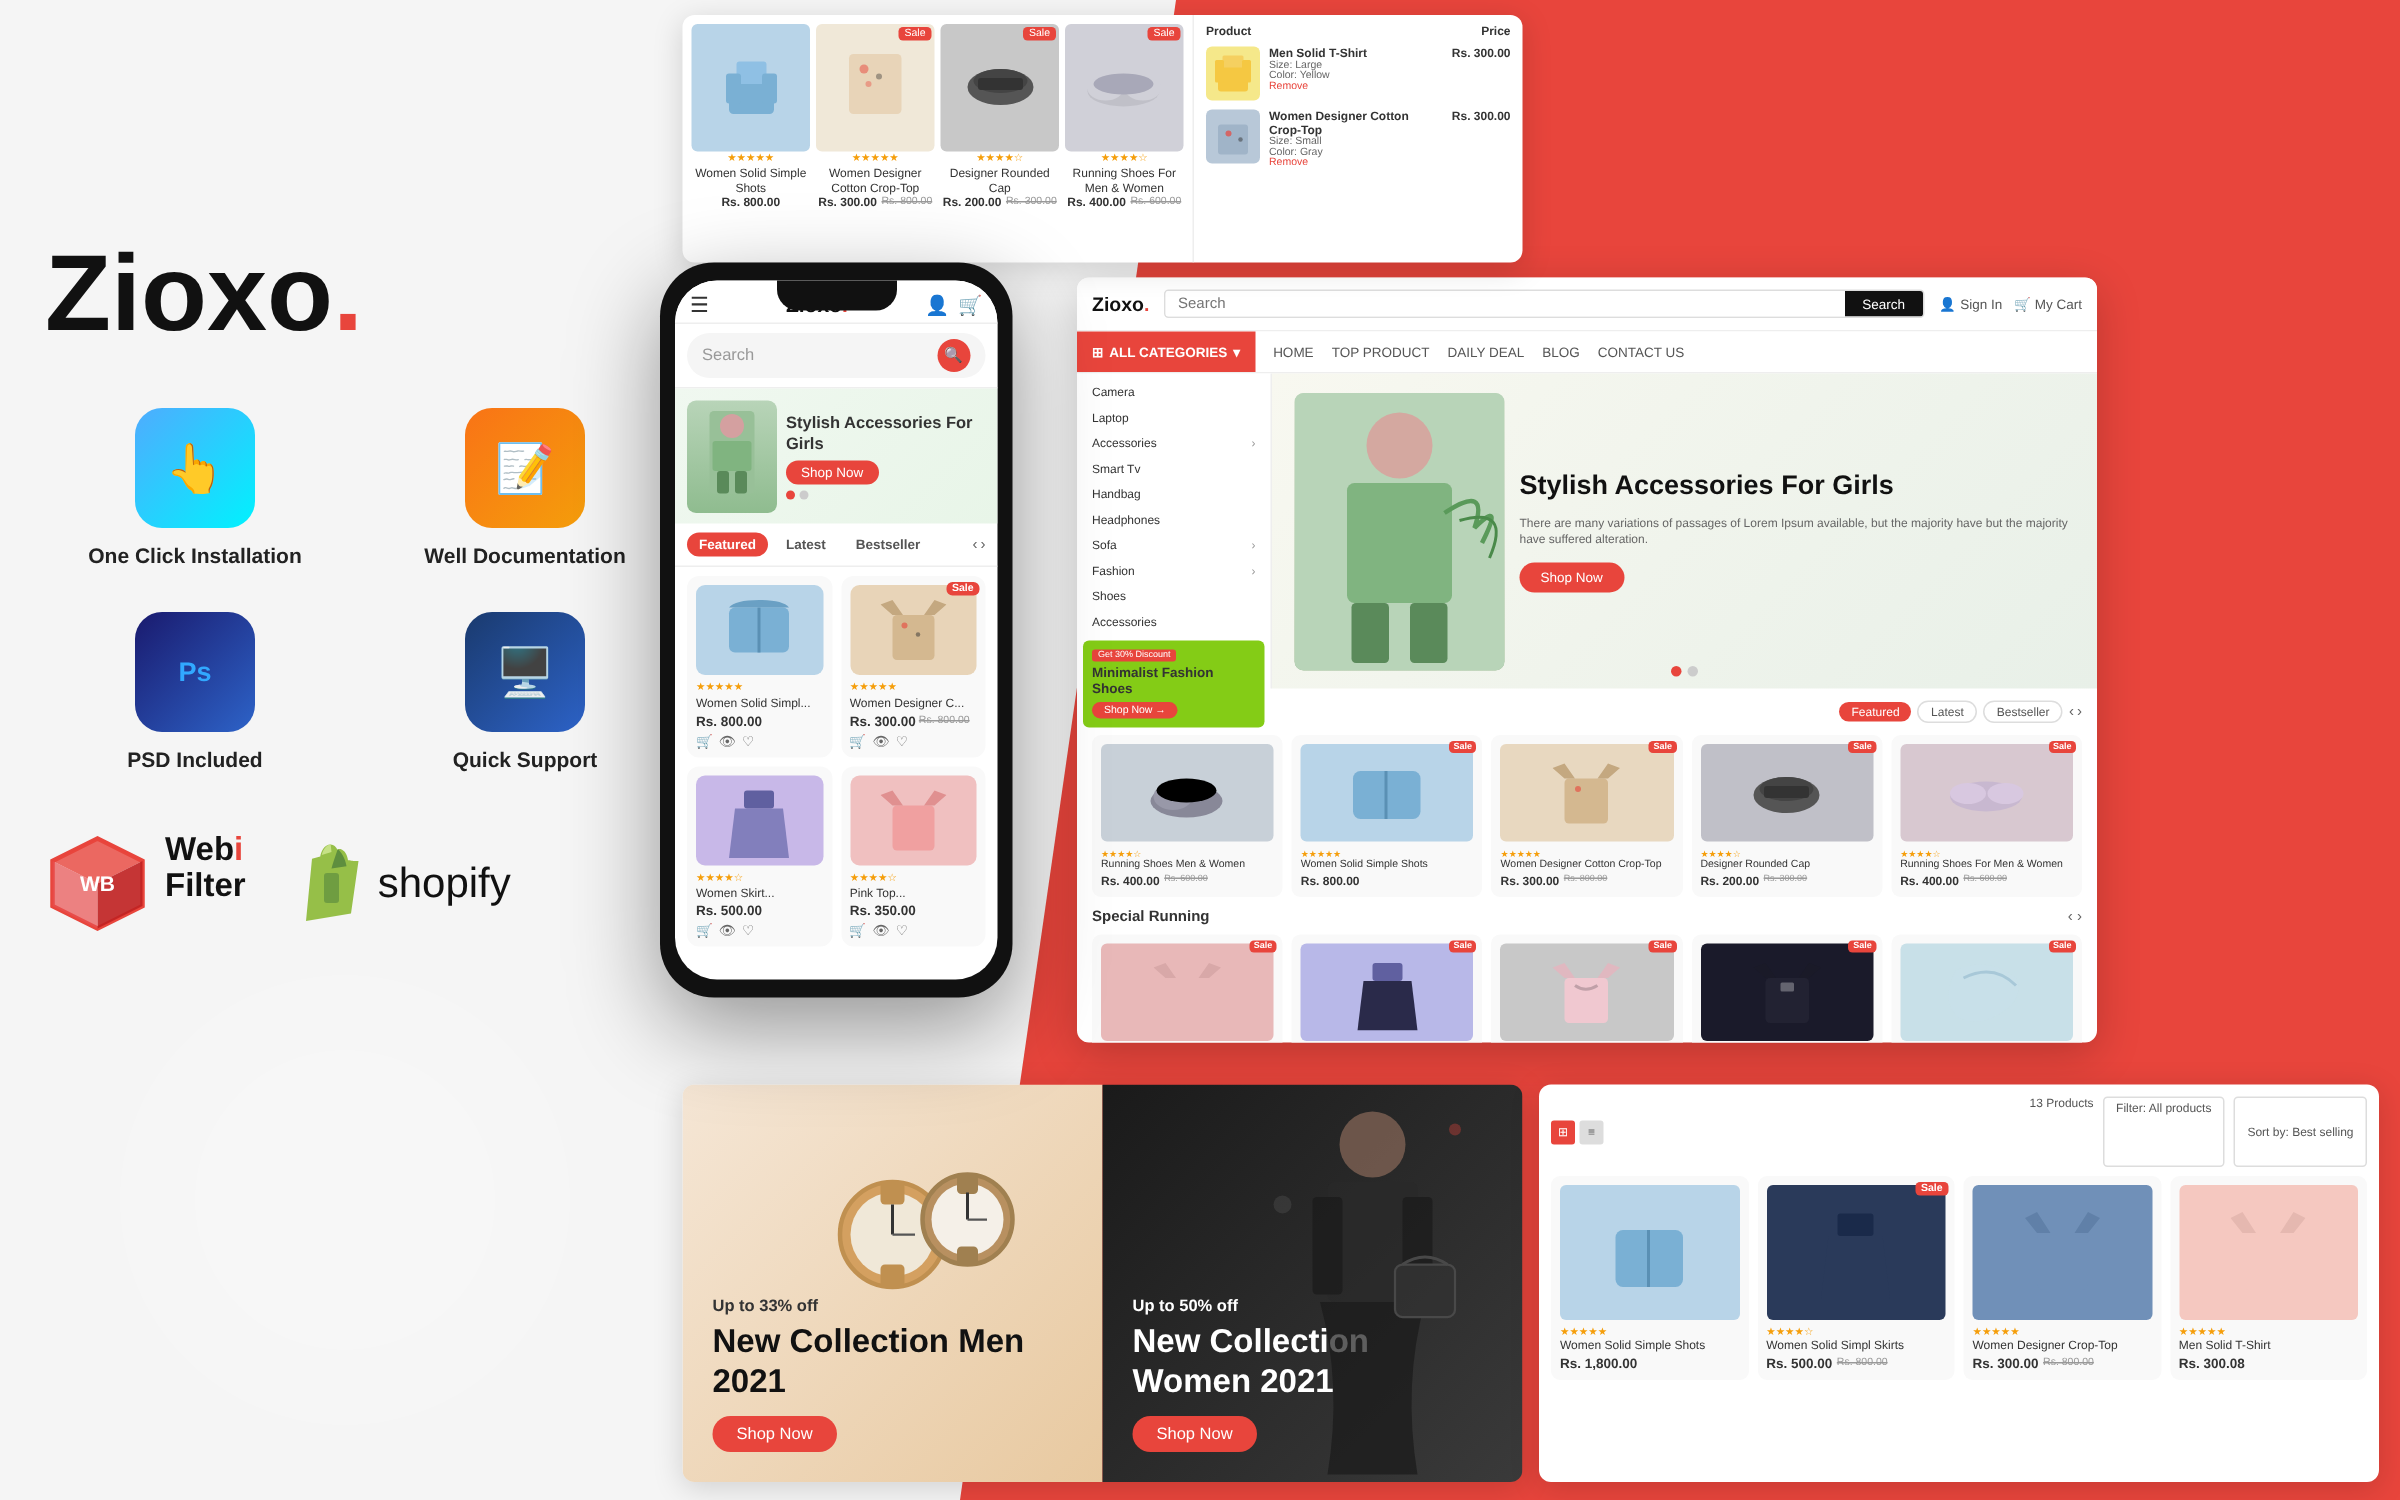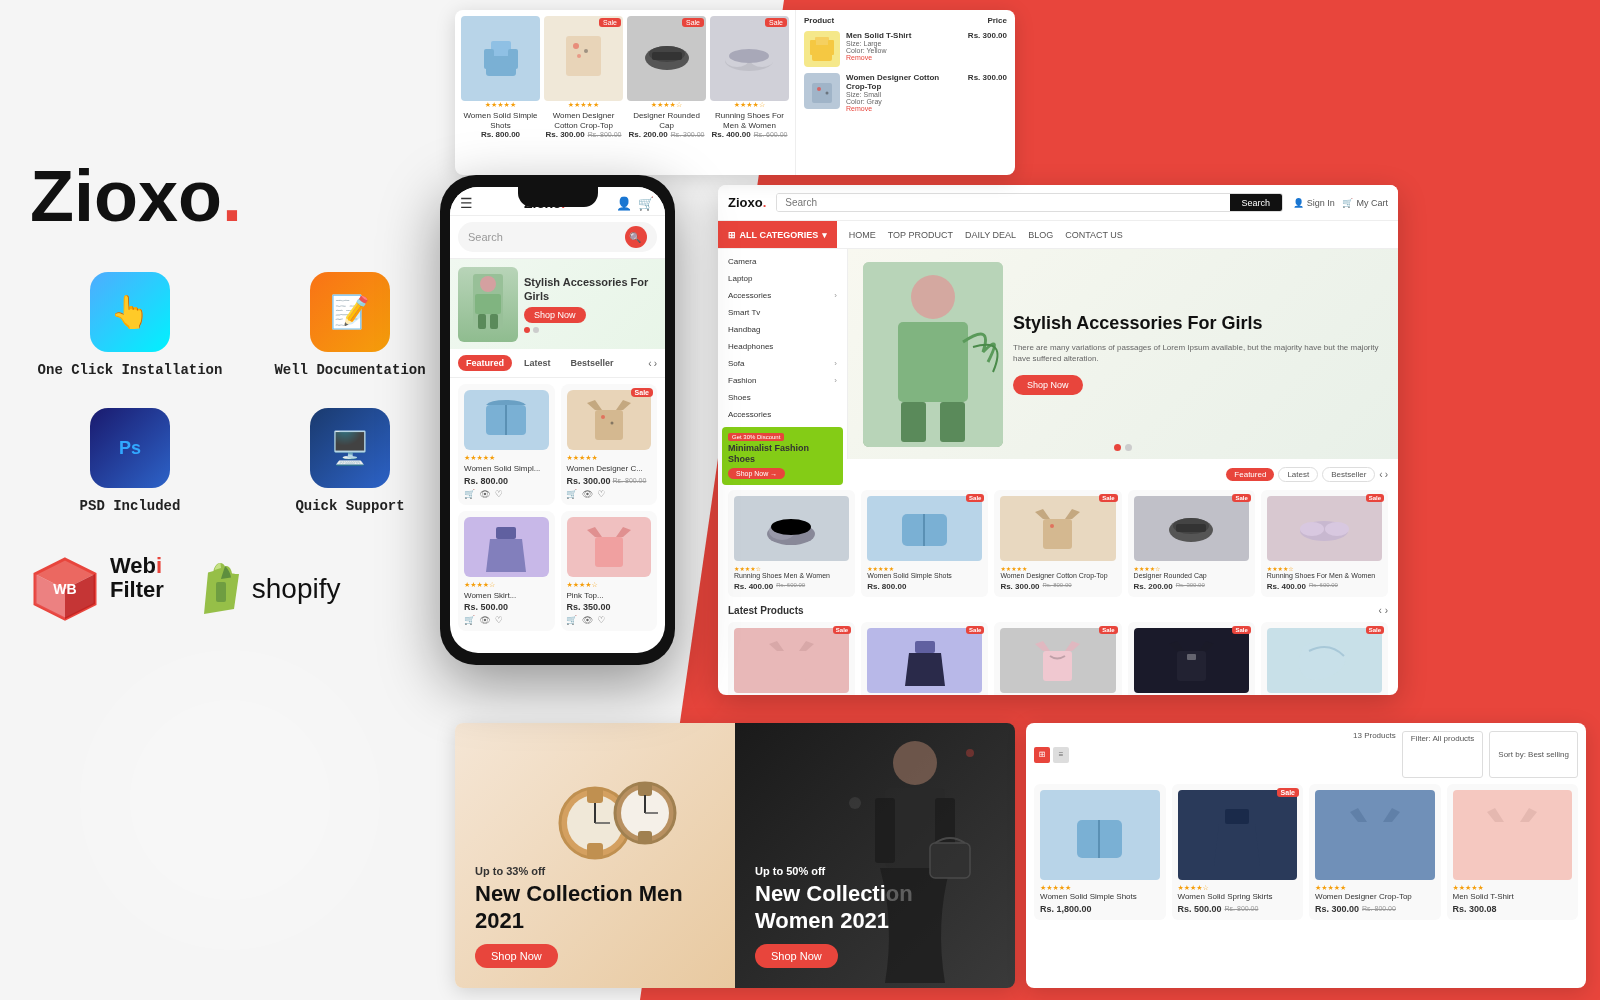--- a/index.html
+++ b/index.html
@@ -76,21 +76,20 @@
     }
     .feature-icon.blue { background: linear-gradient(135deg, #4facfe, #00f2fe); }
     .feature-icon.orange { background: linear-gradient(135deg, #f97316, #f59e0b); }
     .feature-icon.ps { background: linear-gradient(135deg, #1a1a6e, #2d63c8); }
     .feature-icon.support { background: linear-gradient(135deg, #1a3a6e, #2d63c8); }
 
     .feature-label {
       font-size: 14px;
       font-weight: 600;
       color: #222;
-      font-family: Liberation Mono, monospace;
     }
 
     
     .logos-row {
       display: flex;
       align-items: center;
       gap: 30px;
       margin-top: 20px;
     }
     .webi-logo {
@@ -1195,21 +1194,21 @@
         <div class="desk-prod-name">Running Shoes For Men &amp; Women</div>
         <div style="display:flex;gap:3px;">
           <div class="desk-prod-price">Rs. 400.00</div>
           <div class="desk-prod-orig">Rs. 600.00</div>
         </div>
       </div>
     </div>
   </div>
 
   <div class="desk-special-header">
-    <span class="desk-special-title">Latest Products</span>
+    <span class="desk-special-title">Special Running</span>
     <div class="desk-special-arrows">
       <span>‹</span>
       <span>›</span>
     </div>
   </div>
   <div class="desk-special-grid">
     <div class="desk-prod-card">
       <span class="desk-sale-badge">Sale</span>
       <div class="desk-prod-img tshirt">
         <svg width="45" height="50" viewBox="0 0 45 50">
@@ -1347,21 +1346,21 @@
     </div>
     <div class="br-prod-card">
       <span class="br-sale-badge">Sale</span>
       <div class="br-prod-img navy">
         <svg width="50" height="62" viewBox="0 0 50 62">
             <rect x="13" y="5" width="24" height="15" rx="2" fill="#1a2a4a"></rect>
             <path d="M7,20 L43,20 L48,62 L2,62 Z" fill="#2a3a5a"></path>
           </svg>
       </div>
       <div class="br-prod-stars">★★★★☆</div>
-      <div class="br-prod-name">Women Solid Spring Skirts</div>
+      <div class="br-prod-name">Women Solid Simpl Skirts</div>
       <div style="display:flex;gap:3px;align-items:center;">
         <div class="br-prod-price">Rs. 500.00</div>
         <div class="br-prod-orig">Rs. 800.00</div>
       </div>
     </div>
     <div class="br-prod-card">
       <div class="br-prod-img denim2">
         <svg width="50" height="62" viewBox="0 0 50 62">
             <rect x="8" y="18" width="34" height="38" rx="4" fill="#7090b8"></rect>
             <path d="M8,18 L0,8 L8,4 L17,18 L33,18 L42,4 L50,8 L42,18" fill="#6080a8"></path>

